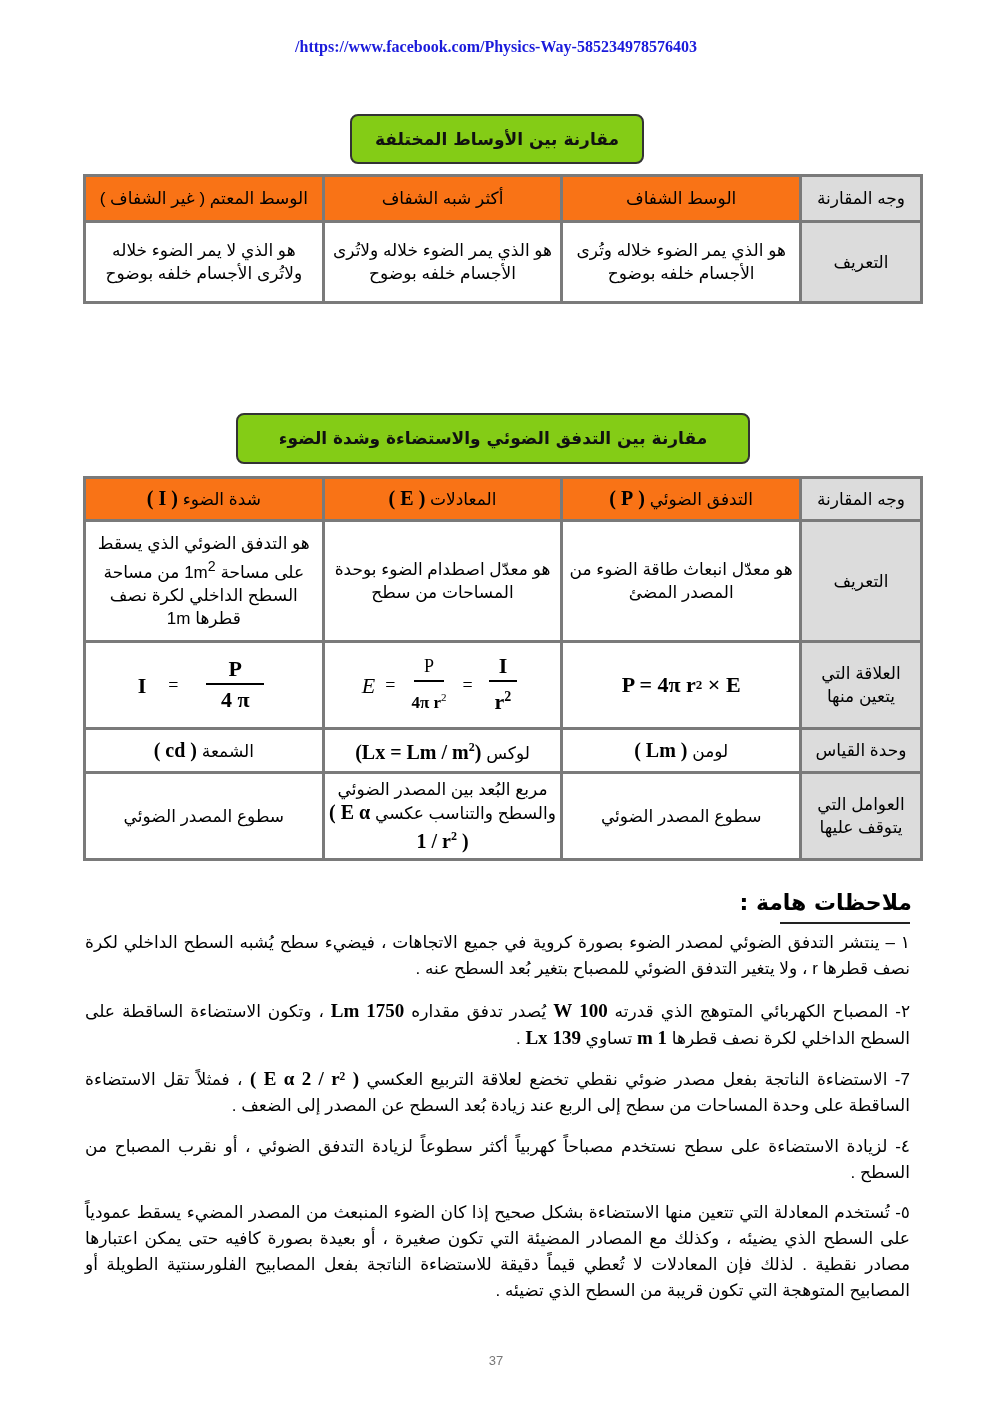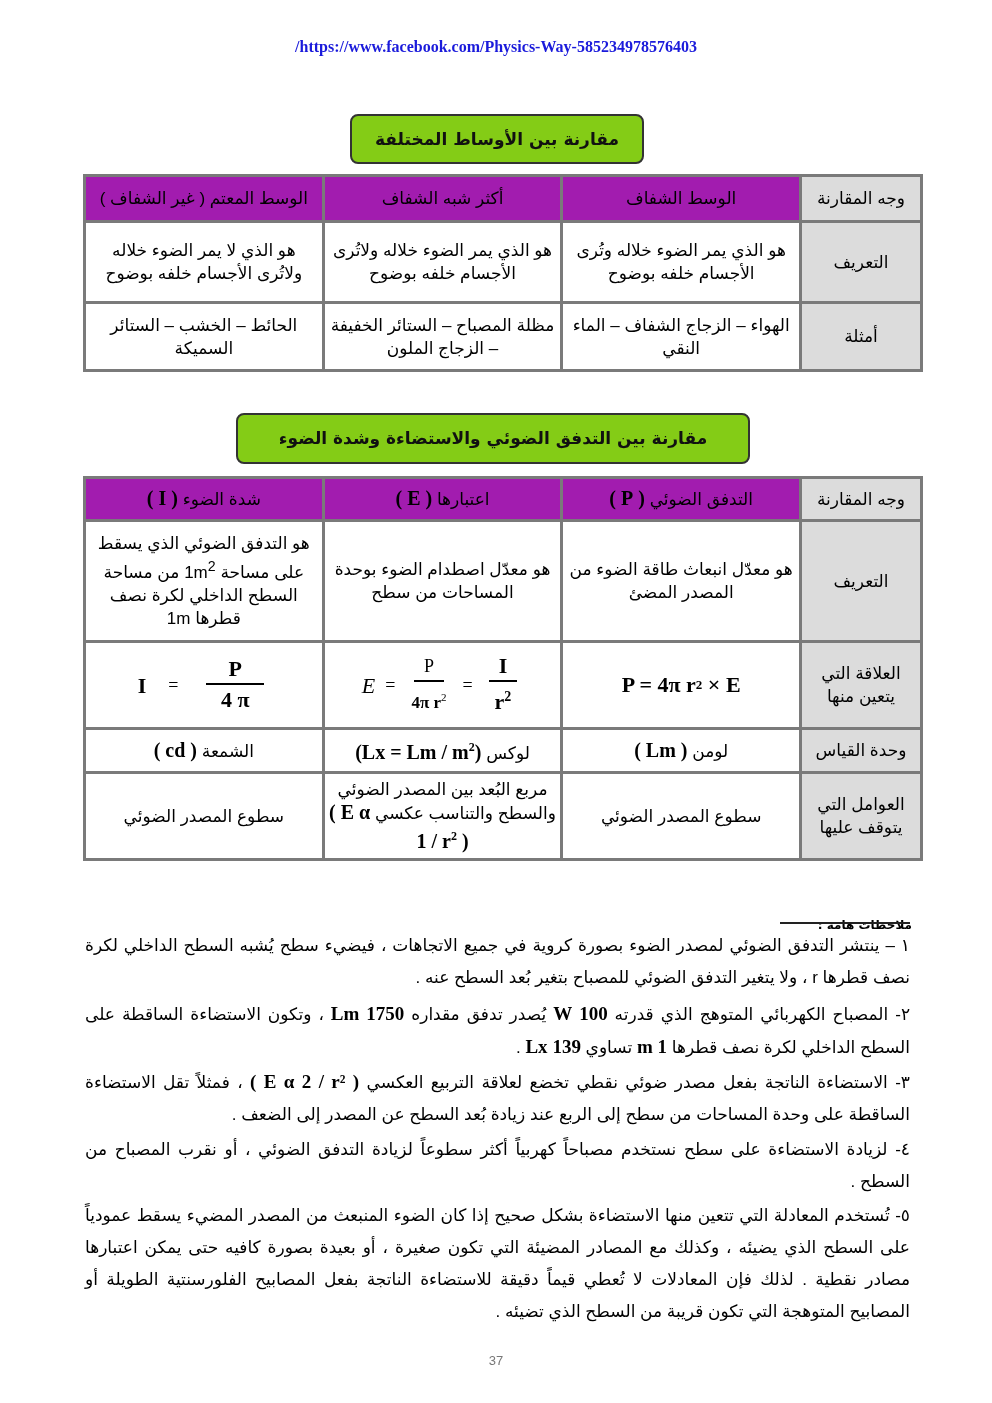--- a/index.html
+++ b/index.html
@@ -13,21 +13,21 @@
   .title-box { position: absolute; background: #84cc16; border: 2px solid #333;
                border-radius: 8px; text-align: center; font-weight: bold;
                font-family: "DejaVu Sans", sans-serif; direction: rtl; color: #111; }
   .title1 { left: 350px; top: 114px; width: 290px; height: 46px; line-height: 46px; font-size: 17px; }
   .title2 { left: 236px; top: 413px; width: 510px; height: 47px; line-height: 47px; font-size: 17px; }
 
   table.cmp { position: absolute; left: 83px; border-collapse: collapse; direction: rtl;
               border: 3px solid #555; table-layout: fixed; }
   table.cmp td { border: 3px solid #7a7a7a; text-align: center; vertical-align: middle;
                  font-size: 17px; line-height: 23px; padding: 2px 4px; }
-  table.cmp td.hdr { background: #a21caf; }
+  table.cmp td.hdr { background: #f97316; }
   table.cmp td.rowh { background: #dcdcdc; width: 110px; }
   .t1 { top: 174px; width: 840px; }
   .t2 { top: 476px; width: 840px; }
   .t1 tr.r0 td { height: 39px; }
   .t1 tr.r1 td { height: 74px; }
   .t1 tr.r2 td { height: 61px; }
   .t2 tr.r0 td { height: 36px; }
   .t2 tr.r1 td { height: 114px; }
   .t2 tr.r2 td { height: 80px; }
   .t2 tr.r3 td { height: 37px; }
@@ -39,26 +39,26 @@
   .formula { direction: ltr; display: inline-flex; align-items: center; justify-content: center;
              font-family: "Liberation Serif", "DejaVu Serif", serif; font-weight: bold; font-size: 22px; }
   .frac { display: inline-flex; flex-direction: column; align-items: center; margin: 0 6px; }
   .frac .num { padding: 0 10px 2px; border-bottom: 2px solid #000; line-height: 24px; }
   .frac .den { padding-top: 2px; line-height: 26px; }
   .frac.thin .num { font-weight: normal; font-size: 18px; border-bottom-width: 2px; }
   .frac.thin .den { font-size: 17px; }
   .eq { margin: 0 10px; font-weight: normal; font-size: 18px; }
   .it { font-style: italic; font-weight: normal; font-size: 22px; }
 
-  .notes-title { position: absolute; right: 80px; top: 890px; font-weight: bold; font-size: 12px;
-                 direction: rtl; font-family: "DejaVu Sans", sans-serif; margin-top: 28px; }
+  .notes-title { position: absolute; right: 80px; top: 890px; font-weight: bold; font-size: 22px;
+                 direction: rtl; font-family: "DejaVu Sans", sans-serif; }
   .notes-rule { position: absolute; left: 780px; top: 922px; width: 130px; height: 2px; background: #222; }
 
   .note { position: absolute; left: 85px; width: 825px; direction: rtl; text-align: justify;
-          font-size: 17px; line-height: 32px; }
+          font-size: 17px; line-height: 26px; }
   .n1 { top: 930px; } .n2 { top: 998px; } .n3 { top: 1066px; } .n4 { top: 1134px; } .n5 { top: 1200px; }
   .note b { font-family: "Liberation Serif", serif; font-size: 19px; }
 
   .page-num { position: absolute; top: 1353px; left: 0; width: 992px; text-align: center;
               font-size: 13px; color: #777; }
 </style>
 </head>
 <body>
 
 <a class="link">/https://www.facebook.com/Physics-Way-585234978576403</a>
@@ -72,41 +72,35 @@
     <td class="hdr">الوسط الشفاف</td>
     <td class="hdr">أكثر شبه الشفاف</td>
     <td class="hdr">الوسط المعتم ( غير الشفاف )</td>
   </tr>
   <tr class="r1">
     <td class="rowh">التعريف</td>
     <td>هو الذي يمر الضوء خلاله وتُرى الأجسام خلفه بوضوح</td>
     <td>هو الذي يمر الضوء خلاله ولاتُرى الأجسام خلفه بوضوح</td>
     <td>هو الذي لا يمر الضوء خلاله ولاتُرى الأجسام خلفه بوضوح</td>
   </tr>
-  <tr class="r2">
-    <td class="rowh">أمثلة</td>
-    <td>الهواء – الزجاج الشفاف – الماء النقي</td>
-    <td>مظلة المصباح – الستائر الخفيفة – الزجاج الملون</td>
-    <td>الحائط – الخشب – الستائر السميكة</td>
-  </tr>
 </tbody>
   </table>
 
 <div class="title-box title2">مقارنة بين التدفق الضوئي والاستضاءة وشدة الضوء</div>
 
 <table class="cmp t2">
   <tbody>
       <tr class="r0">
     <td class="hdr rowh">وجه المقارنة</td>
     <td class="hdr">
       <span>التدفق الضوئي</span>
       <span class="bold-latin">( P )</span>
     </td>
     <td class="hdr">
-      <span>اعتبارها</span>
+      <span>المعادلات</span>
       <span class="bold-latin">( E )</span>
     </td>
     <td class="hdr">
       <span>شدة الضوء</span>
       <span class="bold-latin">( I )</span>
     </td>
   </tr>
 
   <tr class="r1">
     <td class="rowh">التعريف</td>
@@ -195,21 +189,21 @@
   <b>100 W</b>
   <span> يُصدر تدفق مقداره </span>
   <b>1750 Lm</b>
   <span> ، وتكون الاستضاءة الساقطة على السطح الداخلي لكرة نصف قطرها </span>
   <b>1 m</b>
   <span> تساوي </span>
   <b>139 Lx</b>
   <span>  .</span>
 </div>
 <div class="note n3">
-  <span>٣- الاستضاءة الناتجة بفعل مصدر ضوئي نقطي تخضع لعلاقة التربيع العكسي </span>
+  <span>7- الاستضاءة الناتجة بفعل مصدر ضوئي نقطي تخضع لعلاقة التربيع العكسي </span>
   <b style="direction:ltr;unicode-bidi:embed">( E α 2 / r²  )</b>
   <span> ، فمثلاً تقل الاستضاءة الساقطة على وحدة المساحات من سطح إلى الربع عند زيادة بُعد السطح عن المصدر إلى الضعف .</span>
 </div>
 <div class="note n4">
   <span>٤- لزيادة الاستضاءة على سطح نستخدم مصباحاً كهربياً أكثر سطوعاً لزيادة التدفق الضوئي ، أو نقرب المصباح من السطح  .</span>
 </div>
 <div class="note n5">
   <span>٥- تُستخدم المعادلة التي تتعين منها الاستضاءة بشكل صحيح إذا كان الضوء المنبعث من المصدر المضيء يسقط عمودياً على السطح الذي يضيئه ، وكذلك مع المصادر المضيئة التي تكون صغيرة ، أو بعيدة بصورة كافيه حتى يمكن اعتبارها مصادر نقطية . لذلك فإن المعادلات لا تُعطي قيماً دقيقة للاستضاءة الناتجة بفعل المصابيح الفلورسنتية الطويلة أو المصابيح المتوهجة التي تكون قريبة من السطح الذي تضيئه .</span>
 </div>
 

